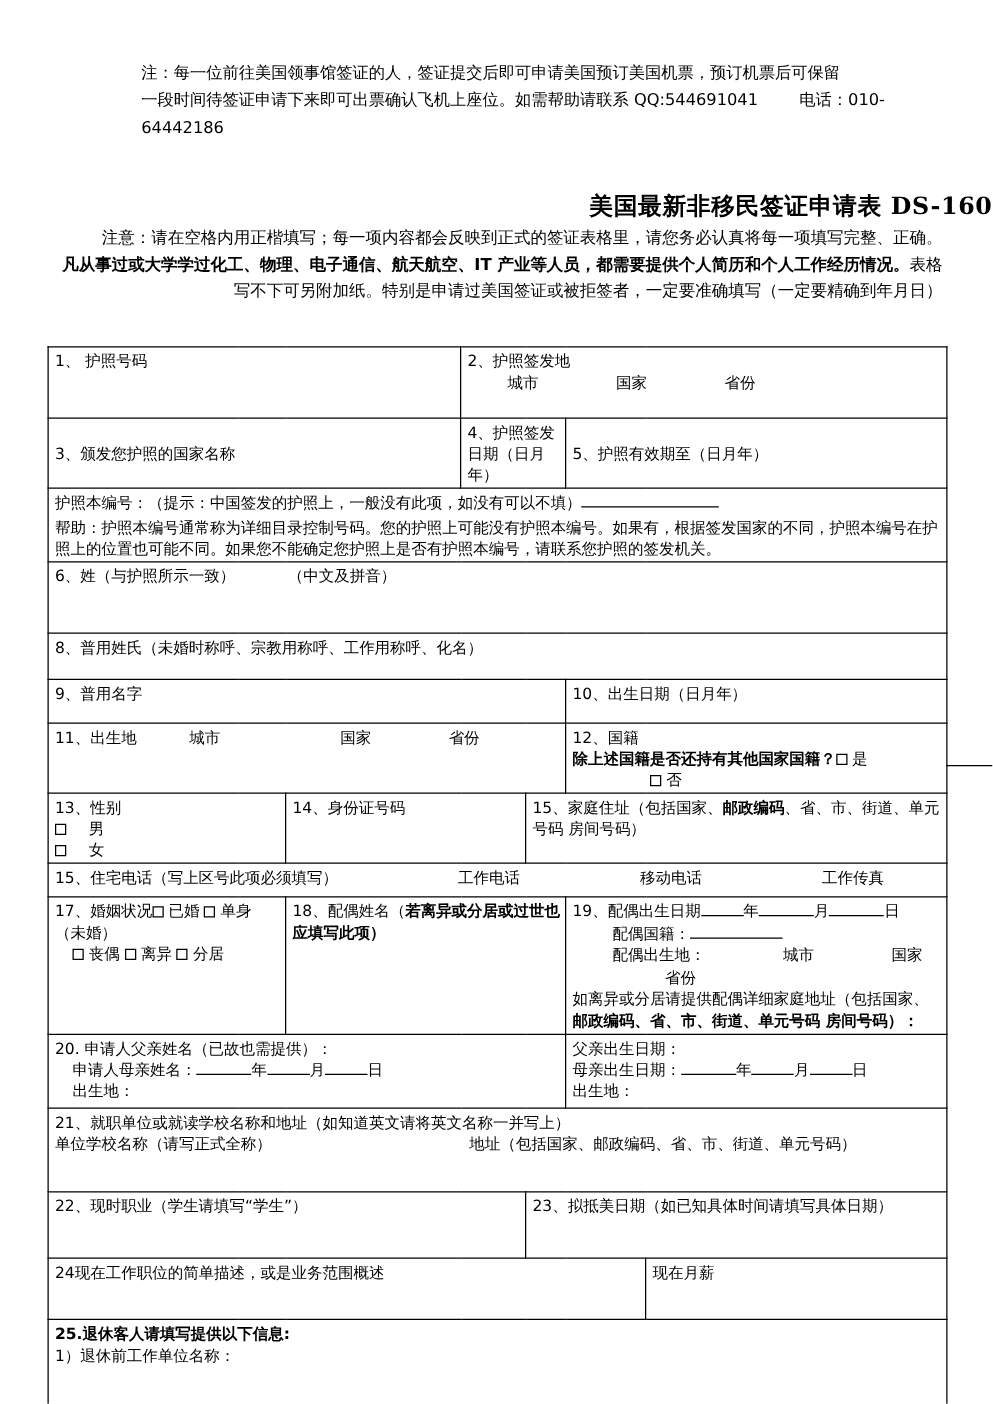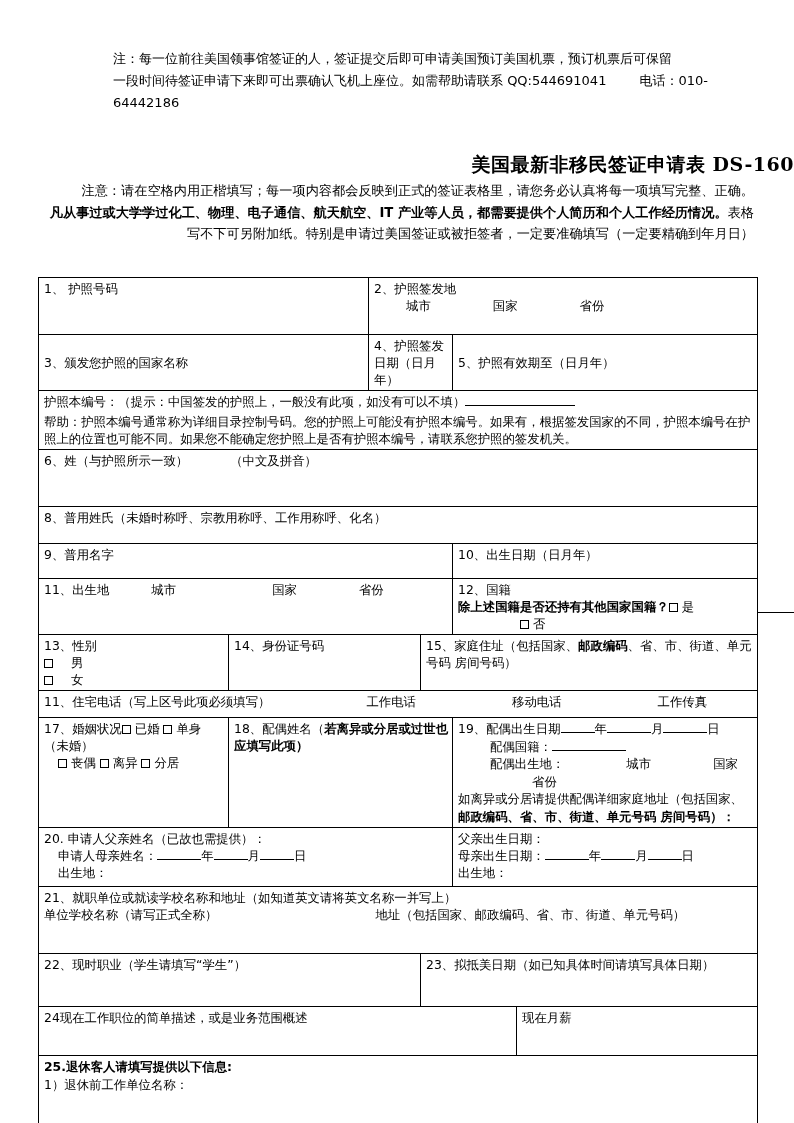--- a/index.html
+++ b/index.html
@@ -228,21 +228,21 @@
       <td colspan="2">
         <span class="cell-ttl">14、身份证号码</span>
       </td>
       <td colspan="4">
         <span class="cell-ttl"><span>15、家庭住址（包括国家、</span><b>邮政编码</b><span>、省、市、街道、单元号码 房间号码）</span></span>
       </td>
     </tr>
 
     <tr>
       <td colspan="8" style="height:22px">
-        <span class="cell-ttl"><span>11、住宅电话（写上区号此项必须填写）</span><span class="gap-lg"></span><span>工作电话</span><span class="gap-lg"></span><span>移动电话</span><span class="gap-lg"></span><span>工作传真</span></span>
+        <span class="cell-ttl"><span>15、住宅电话（写上区号此项必须填写）</span><span class="gap-lg"></span><span>工作电话</span><span class="gap-lg"></span><span>移动电话</span><span class="gap-lg"></span><span>工作传真</span></span>
       </td>
     </tr>
 
     <tr>
       <td colspan="2" style="height:88px">
         <span class="cell-ttl"><span>17、婚姻状况</span><span class="box"></span><span>已婚</span>&nbsp;<span class="box"></span><span>单身（未婚）</span></span>
         <span class="sub ind2"><span class="box"></span><span>丧偶</span> <span class="box"></span><span>离异</span> <span class="box"></span><span>分居</span></span>
       </td>
       <td colspan="3">
         <span class="cell-ttl"><span>18、配偶姓名（</span><b>若离异或分居或过世也应填写此项）</b></span>

